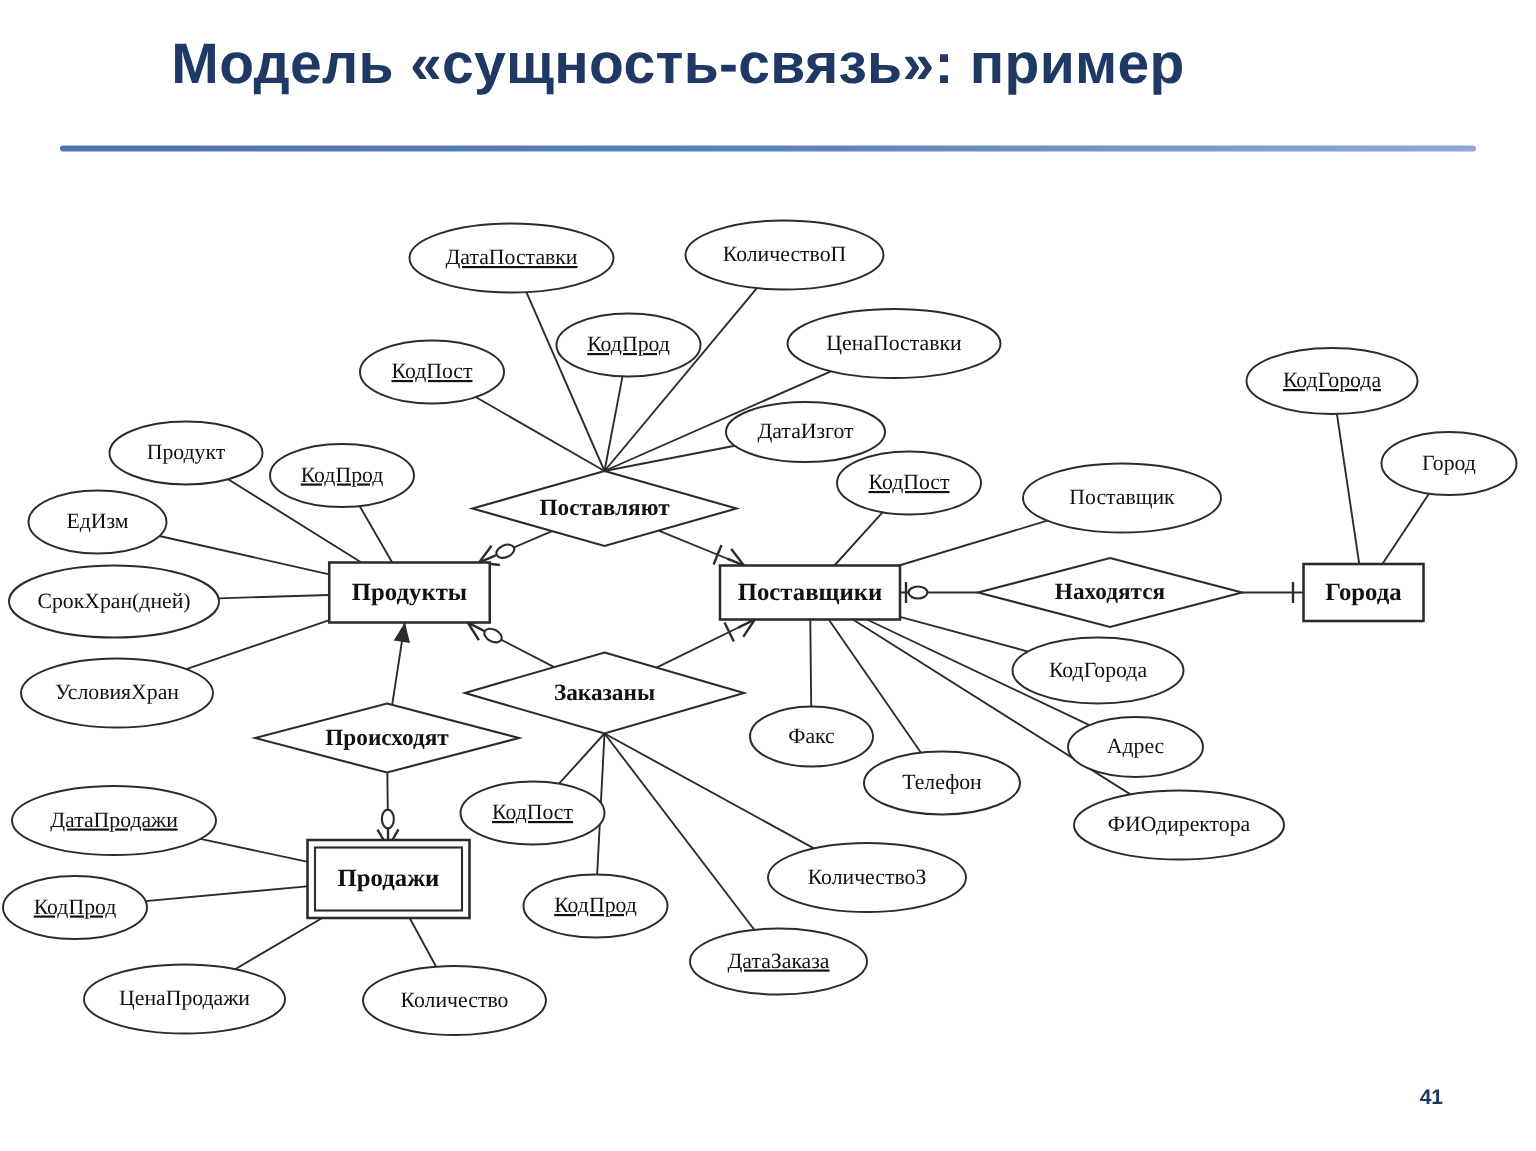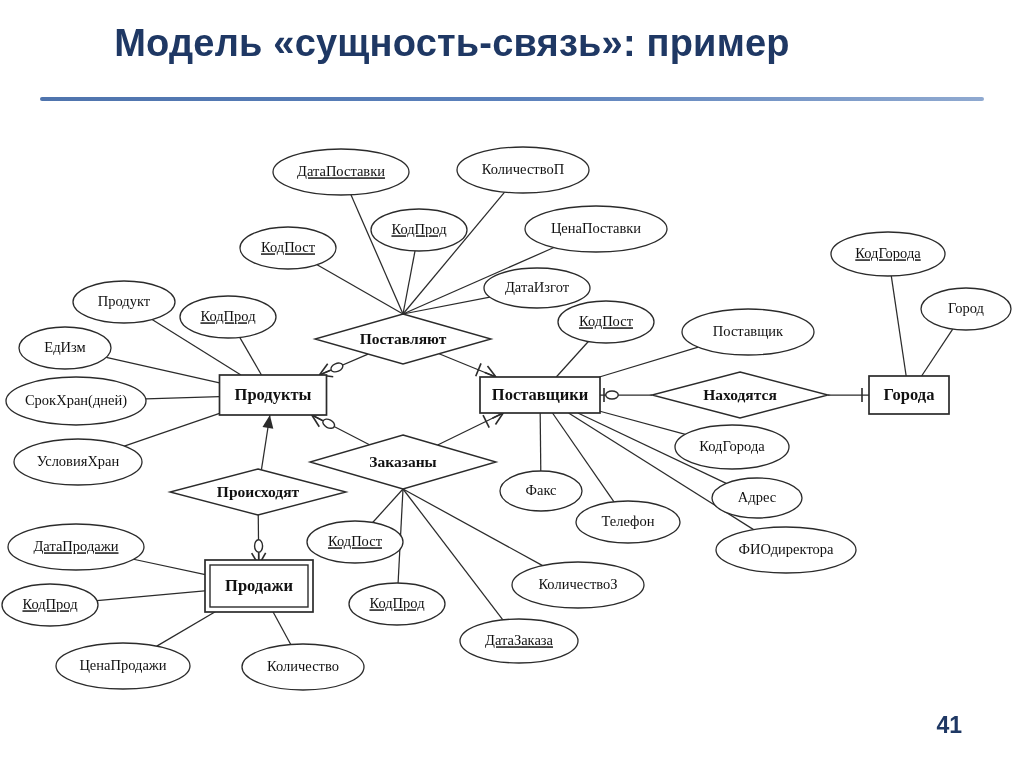--- a/index.html
+++ b/index.html
@@ -40,21 +40,21 @@
     width: 944px;
     height: 4px;
     background: linear-gradient(to right, #4f74ad 0%, #5b81bc 50%, #8fa9d0 100%);
     border-radius: 2px;
   }
   #page-number {
     position: absolute;
     right: 62px;
     bottom: 28px;
     font-family: "Liberation Sans", "DejaVu Sans", sans-serif;
-    font-size: 23px;
+    font-size: 14px;
     font-weight: bold;
     color: #1f3864;
   }
   #diagram {
     position: absolute;
     left: 0;
     top: 110px;
     width: 908px;
     height: 600px;
   }

